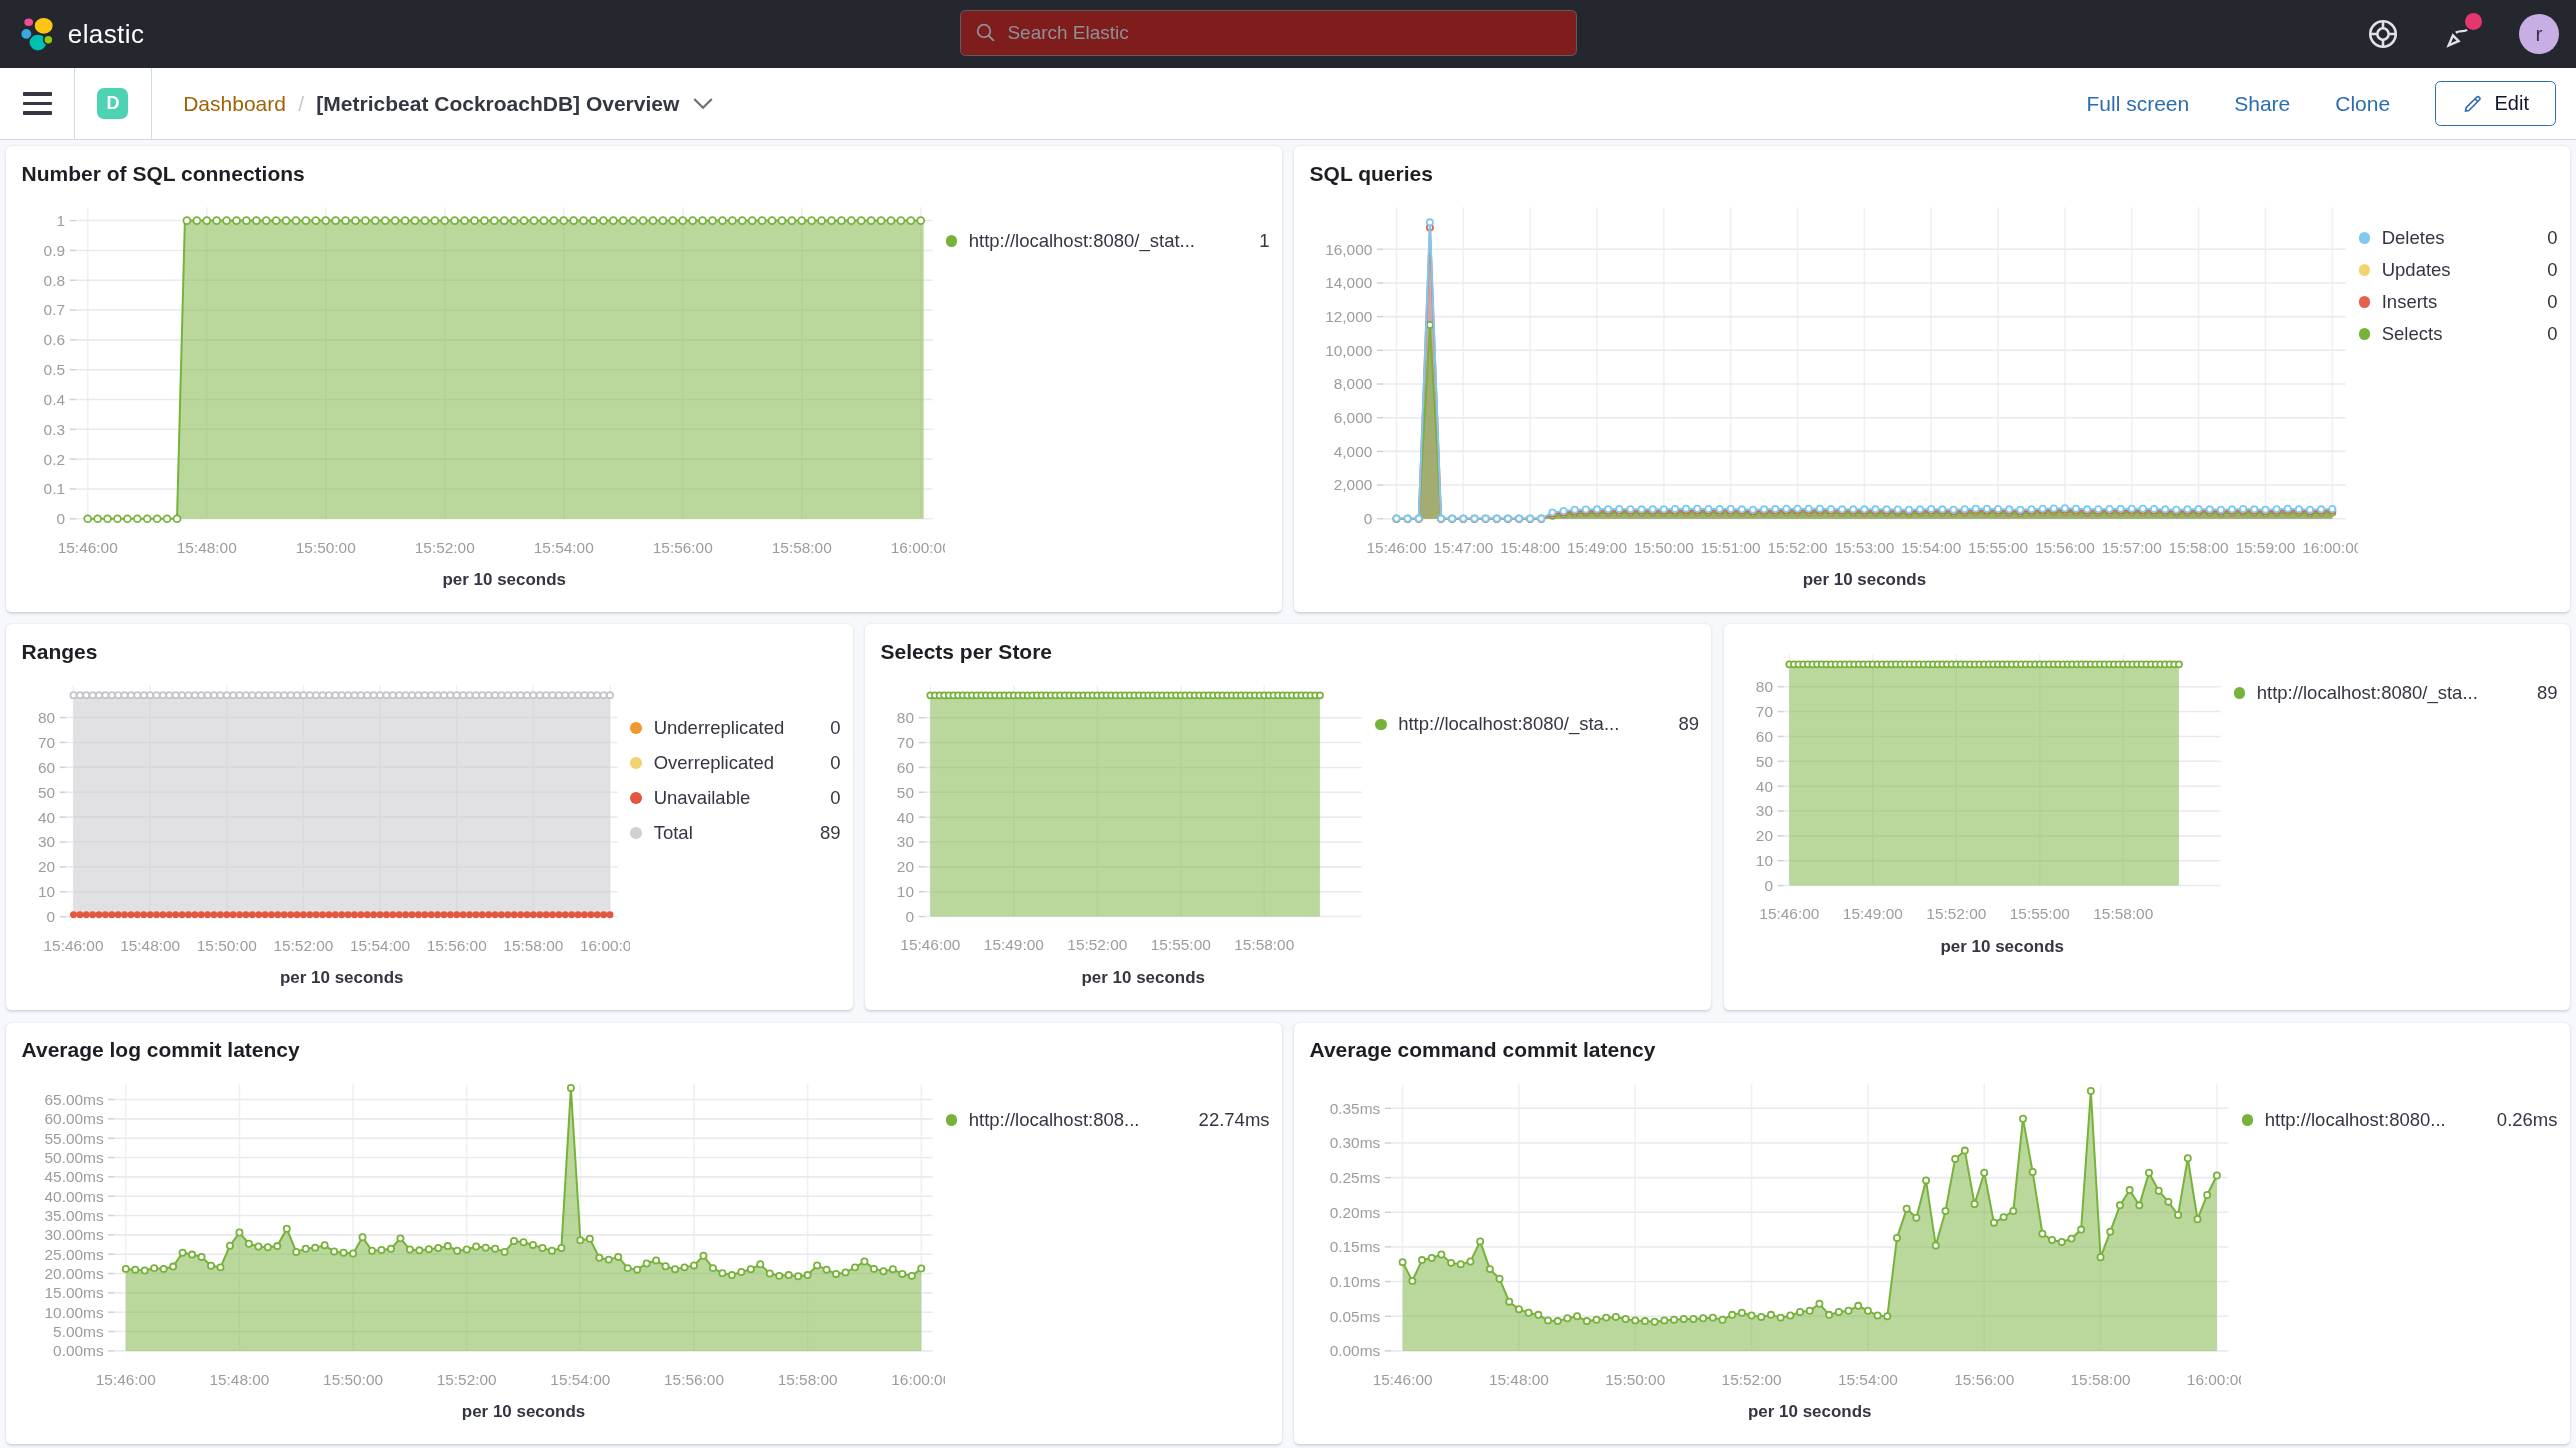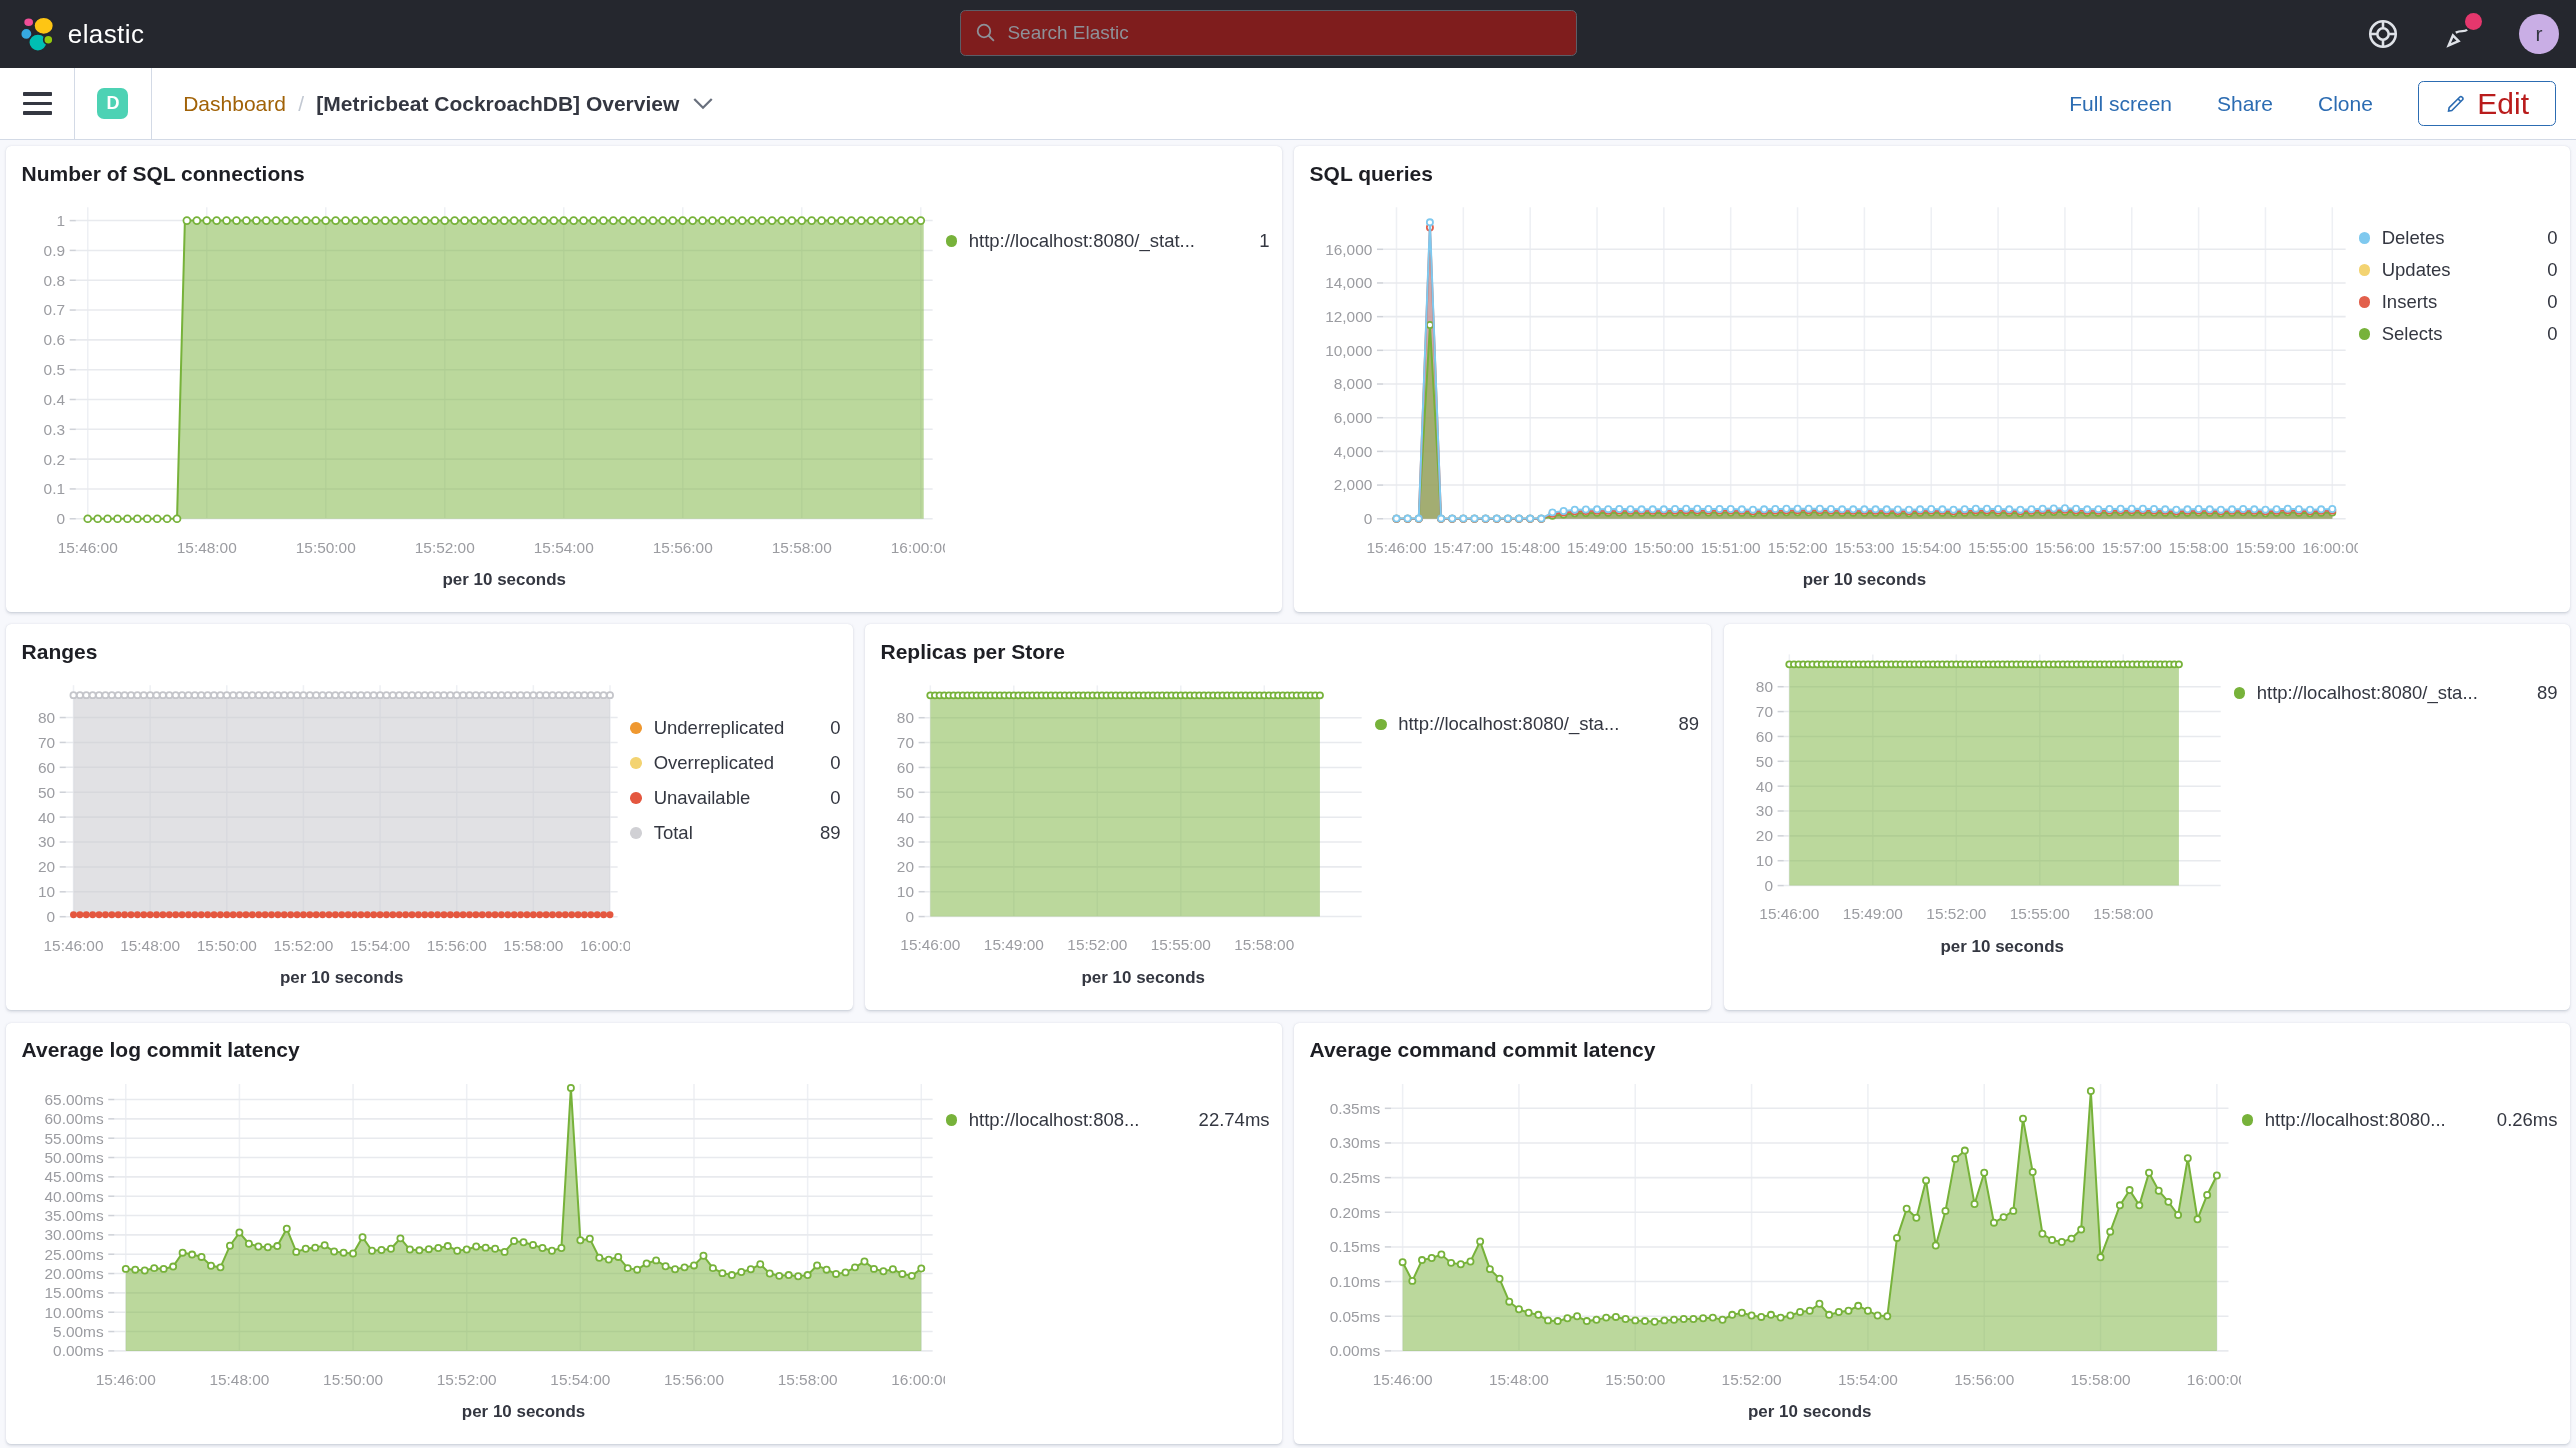--- a/index.html
+++ b/index.html
@@ -23,21 +23,21 @@
   .menu-btn span{display:block;height:3.9px;background:#343741;border-radius:0.8px;}
   .vdiv{width:0.8px;height:72px;background:#d3dae6;margin:0 0;}
   .space-badge{width:31px;height:31px;border-radius:7px;background:#4dd2b4;color:#fff;font-size:18px;font-weight:700;display:flex;align-items:center;justify-content:center;margin:0 23px;cursor:pointer;}
   .crumbs{display:flex;align-items:center;margin-left:31px;}
   .crumb-link{color:#a16207;font-size:21px;cursor:pointer;}
   .crumb-sep{color:#c2c8d2;font-size:21px;margin:0 12.3px;}
   .crumb-current{color:#343741;font-size:21px;font-weight:600;}
   .title-chevron{margin-left:14px;cursor:pointer;display:flex;align-items:center;}
   .nav-actions{position:absolute;right:20px;display:flex;align-items:center;gap:45px;}
   .nav-link{color:#2c6cb2;font-size:21px;font-weight:500;cursor:pointer;white-space:nowrap;text-align:right;}
-  .edit-btn{display:flex;align-items:center;gap:10.8px;border:0.8px solid #2c6cb2;border-radius:5.4px;padding:0 26px;height:45px;color:#b91c1c;font-size:30px;font-weight:500;cursor:pointer;background:#fff;}
+  .edit-btn{display:flex;align-items:center;gap:10.8px;border:0.8px solid #2c6cb2;border-radius:5.4px;padding:0 26px;height:45px;color:#0f172a;font-size:20px;font-weight:500;cursor:pointer;background:#fff;}
 
   
   .content{padding:6.2px 6.2px 0 6.2px;display:flex;flex-direction:column;gap:12.3px;}
   .row{display:flex;gap:12.3px;}
   .panel{background:#fff;border-radius:5.4px;flex:1;padding:9.3px 12.3px;position:relative;
          box-shadow:0 1.5px 3.1px rgba(130,140,160,.22), 0 0.8px 1.5px rgba(130,140,160,.18);}
   .row1 .panel{height:466px;}
   .row2 .panel{height:386px;}
   .row3 .panel{height:421px;}
   .panel h2{font-size:21px;font-weight:700;color:#1d1e24;margin:6.2px 0 1.5px 3.1px;}
@@ -881,21 +881,21 @@
               </div>
               <div class="legend-item">
                 <span class="dot" style="background: rgb(208, 208, 212);"></span>
                 <span>Total</span>
                 <span class="lval">89</span>
               </div>
             </div>
         </div>
       </div>
       <div class="panel">
-        <h2>Replicas per Store</h2>
+        <h2>Selects per Store</h2>
         <div class="chart">
           <div class="plot"><svg width="497" height="329" viewBox="0 0 645 426">
                 <line x1="69.22292993630573" x2="69.22292993630573" y1="26" y2="326" stroke="#eef0f4" stroke-width="2"></line>
                 <text x="69.22292993630573" y="370" text-anchor="middle" font-size="20" fill="#9b9ca1" font-family="&quot;Liberation Sans&quot;, sans-serif" font-weight="400">15:46:00</text>
                 <line x1="177.56687898089172" x2="177.56687898089172" y1="26" y2="326" stroke="#eef0f4" stroke-width="2"></line>
                 <text x="177.56687898089172" y="370" text-anchor="middle" font-size="20" fill="#9b9ca1" font-family="&quot;Liberation Sans&quot;, sans-serif" font-weight="400">15:49:00</text>
                 <line x1="285.9108280254777" x2="285.9108280254777" y1="26" y2="326" stroke="#eef0f4" stroke-width="2"></line>
                 <text x="285.9108280254777" y="370" text-anchor="middle" font-size="20" fill="#9b9ca1" font-family="&quot;Liberation Sans&quot;, sans-serif" font-weight="400">15:52:00</text>
                 <line x1="394.2547770700637" x2="394.2547770700637" y1="26" y2="326" stroke="#eef0f4" stroke-width="2"></line>
                 <text x="394.2547770700637" y="370" text-anchor="middle" font-size="20" fill="#9b9ca1" font-family="&quot;Liberation Sans&quot;, sans-serif" font-weight="400">15:55:00</text>

